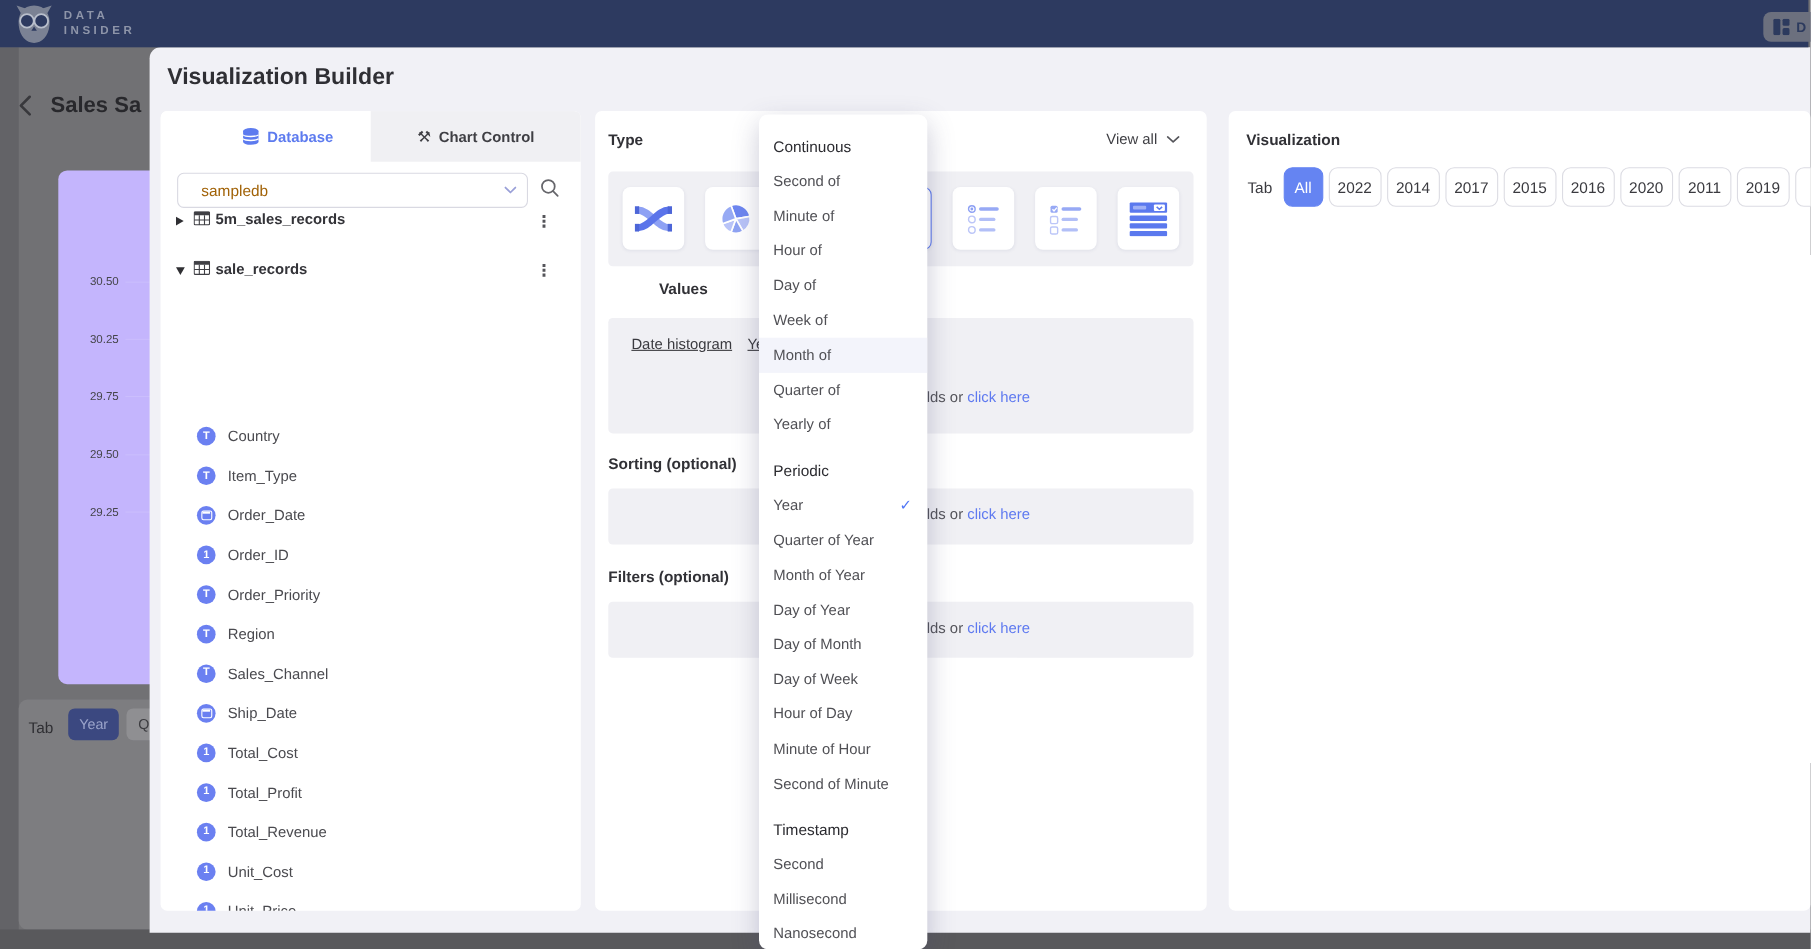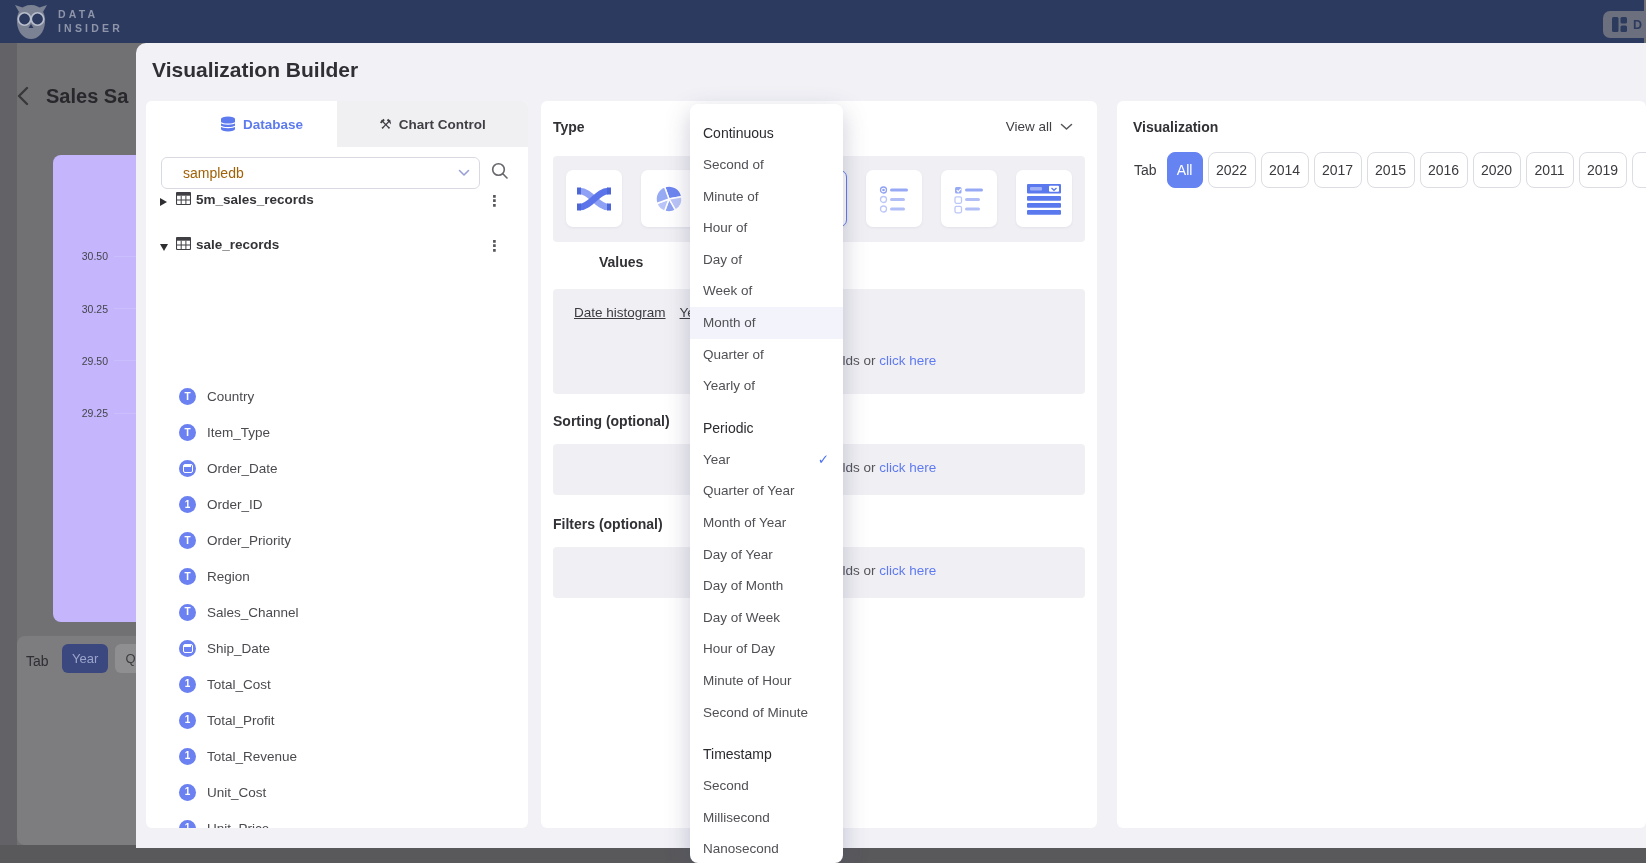--- a/index.html
+++ b/index.html
@@ -112,20 +112,24 @@
 
     <div class="chart-card">
       <div class="yticks">
 
       <div class="ytick">
             <span class="yl">30.50</span>
             <span class="gline"></span>
           </div>
           <div class="ytick">
             <span class="yl">30.25</span>
+            <span class="gline"></span>
+          </div>
+          <div class="ytick">
+            <span class="yl">29.75</span>
             <span class="gline"></span>
           </div>
           <div class="ytick">
             <span class="yl">29.50</span>
             <span class="gline"></span>
           </div>
           <div class="ytick">
             <span class="yl">29.25</span>
             <span class="gline"></span>
           </div>

